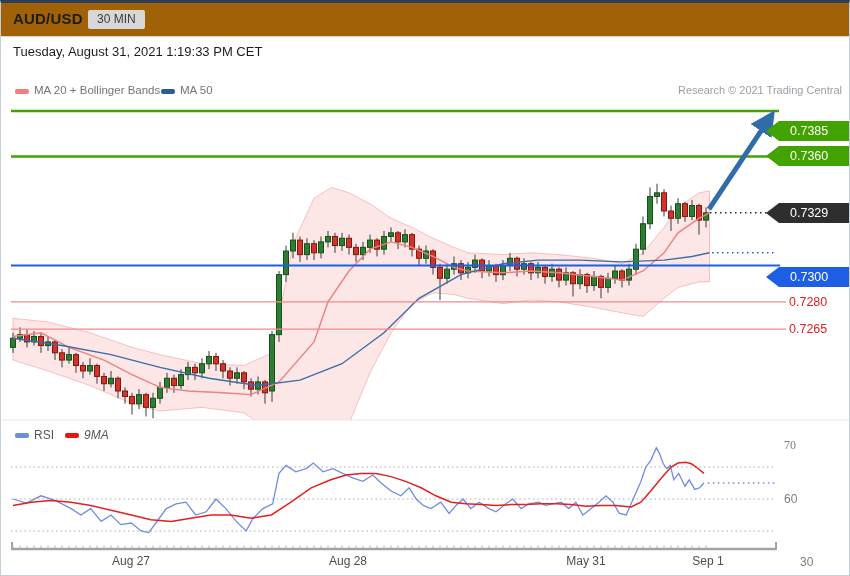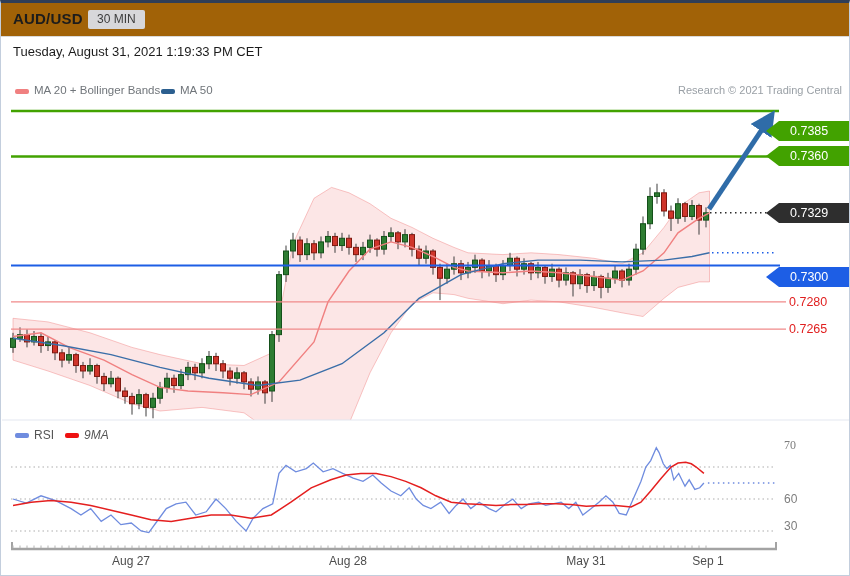--- a/index.html
+++ b/index.html
@@ -391,20 +391,20 @@
 
   <div class="rsi-legend">
     <span class="sw" style="left:14px;top:5px;background:#6f8cdf;"></span>
     <span class="lg-txt" style="left:33px;color:#555;">RSI</span>
     <span class="sw" style="left:64px;top:5px;background:#ee1111;"></span>
     <span class="lg-txt" style="left:83px;color:#555;font-style:italic;">9MA</span>
   </div>
 
   <div class="rsi-tick" style="top:435px;font-family:Liberation Serif, serif;">70</div>
   <div class="rsi-tick" style="top:489px;">60</div>
-  <div class="rsi-tick" style="top:516px;">30</div>
+  <div class="rsi-tick" style="top:552px;margin-left:16px;">30</div>
 
   <span class="x-label" style="left: 130px;">Aug 27</span>
   <span class="x-label" style="left: 347px;">Aug 28</span>
   <span class="x-label" style="left: 585px;">May 31</span>
   <span class="x-label" style="left: 707px;">Sep 1</span>
 
 </div>
 
 </body></html>

